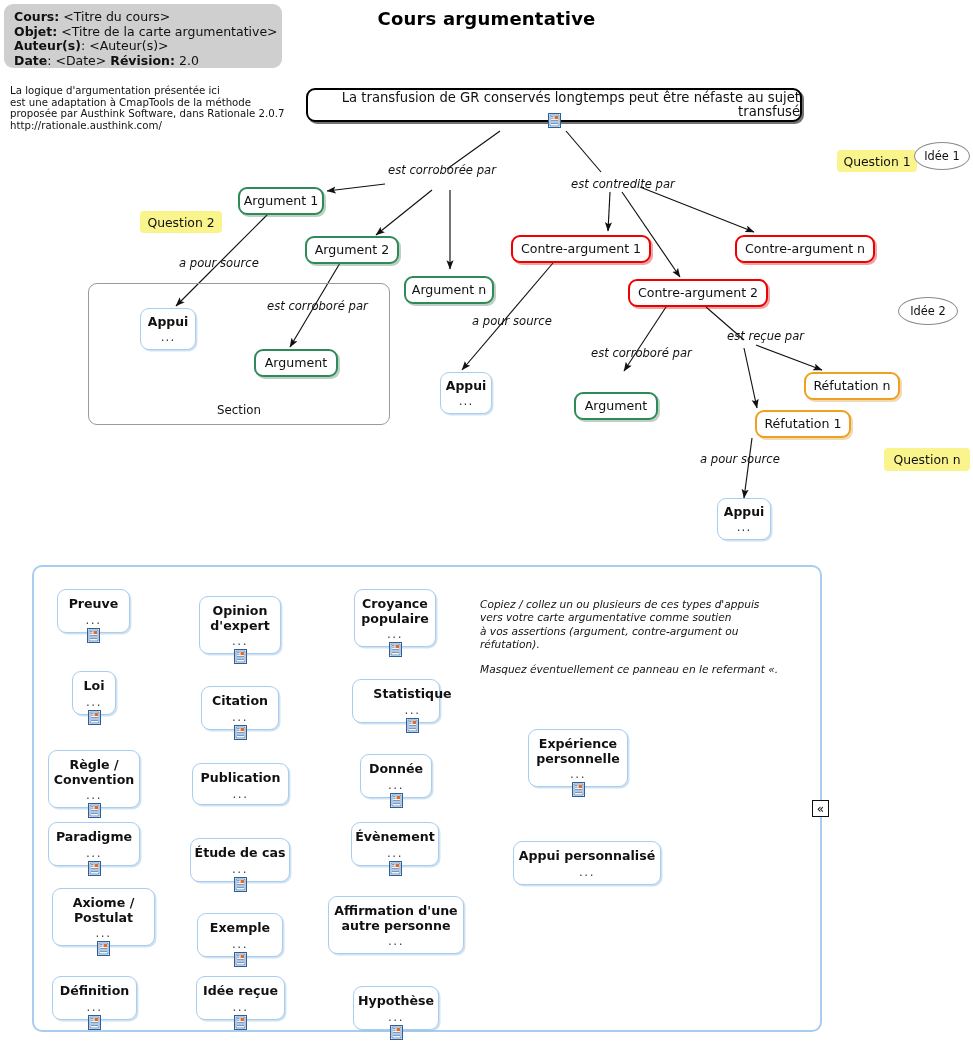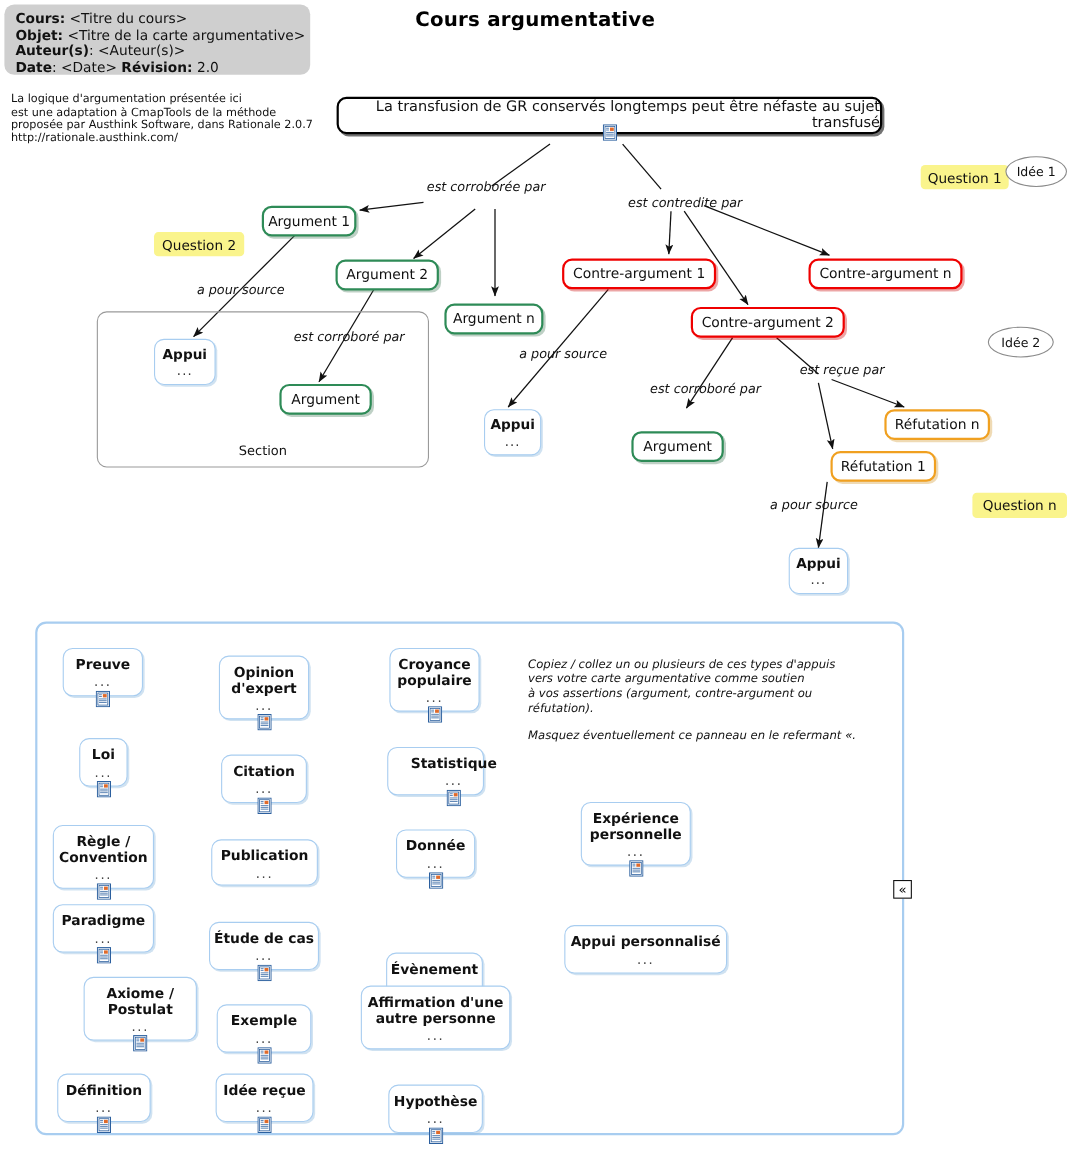--- a/index.html
+++ b/index.html
@@ -314,21 +314,21 @@
         <g stroke="#2b5f9e" stroke-width=".7">
           <line x1="3" y1="3.6" x2="5.6" y2="3.6"></line>
           <line x1="3" y1="5.2" x2="5.6" y2="5.2"></line>
           <line x1="3" y1="7.4" x2="10" y2="7.4"></line>
           <line x1="3" y1="9" x2="10" y2="9"></line>
           <line x1="3" y1="10.6" x2="10" y2="10.6"></line>
         </g>
       </svg>
     </span>
 </div>
-<div class="pnode" style="left:52px;top:888px;width:103px;height:58px;margin-left:24px;">
+<div class="pnode" style="left:52px;top:888px;width:103px;height:58px;">
   <span class="t">Axiome /<br>Postulat</span>
   <span class="dots">...</span>
   <span class="resicon">
       <svg width="13" height="15" viewBox="0 0 13 15">
         <rect x="0.5" y="0.5" width="12" height="14" fill="#fff" stroke="#2b5f9e"></rect>
         <rect x="2" y="2" width="9" height="11" fill="#fff" stroke="#2b5f9e" stroke-width=".7"></rect>
         <rect x="6.5" y="3" width="3.5" height="3" fill="#e06a2a"></rect>
         <g stroke="#2b5f9e" stroke-width=".7">
           <line x1="3" y1="3.6" x2="5.6" y2="3.6"></line>
           <line x1="3" y1="5.2" x2="5.6" y2="5.2"></line>
@@ -500,21 +500,21 @@
         <g stroke="#2b5f9e" stroke-width=".7">
           <line x1="3" y1="3.6" x2="5.6" y2="3.6"></line>
           <line x1="3" y1="5.2" x2="5.6" y2="5.2"></line>
           <line x1="3" y1="7.4" x2="10" y2="7.4"></line>
           <line x1="3" y1="9" x2="10" y2="9"></line>
           <line x1="3" y1="10.6" x2="10" y2="10.6"></line>
         </g>
       </svg>
     </span>
 </div>
-<div class="pnode" style="left:351px;top:822px;width:88px;height:44px;margin-top:44px;">
+<div class="pnode" style="left:351px;top:822px;width:88px;height:44px;">
   <span class="t">Évènement</span>
   <span class="dots">...</span>
   <span class="resicon">
       <svg width="13" height="15" viewBox="0 0 13 15">
         <rect x="0.5" y="0.5" width="12" height="14" fill="#fff" stroke="#2b5f9e"></rect>
         <rect x="2" y="2" width="9" height="11" fill="#fff" stroke="#2b5f9e" stroke-width=".7"></rect>
         <rect x="6.5" y="3" width="3.5" height="3" fill="#e06a2a"></rect>
         <g stroke="#2b5f9e" stroke-width=".7">
           <line x1="3" y1="3.6" x2="5.6" y2="3.6"></line>
           <line x1="3" y1="5.2" x2="5.6" y2="5.2"></line>

